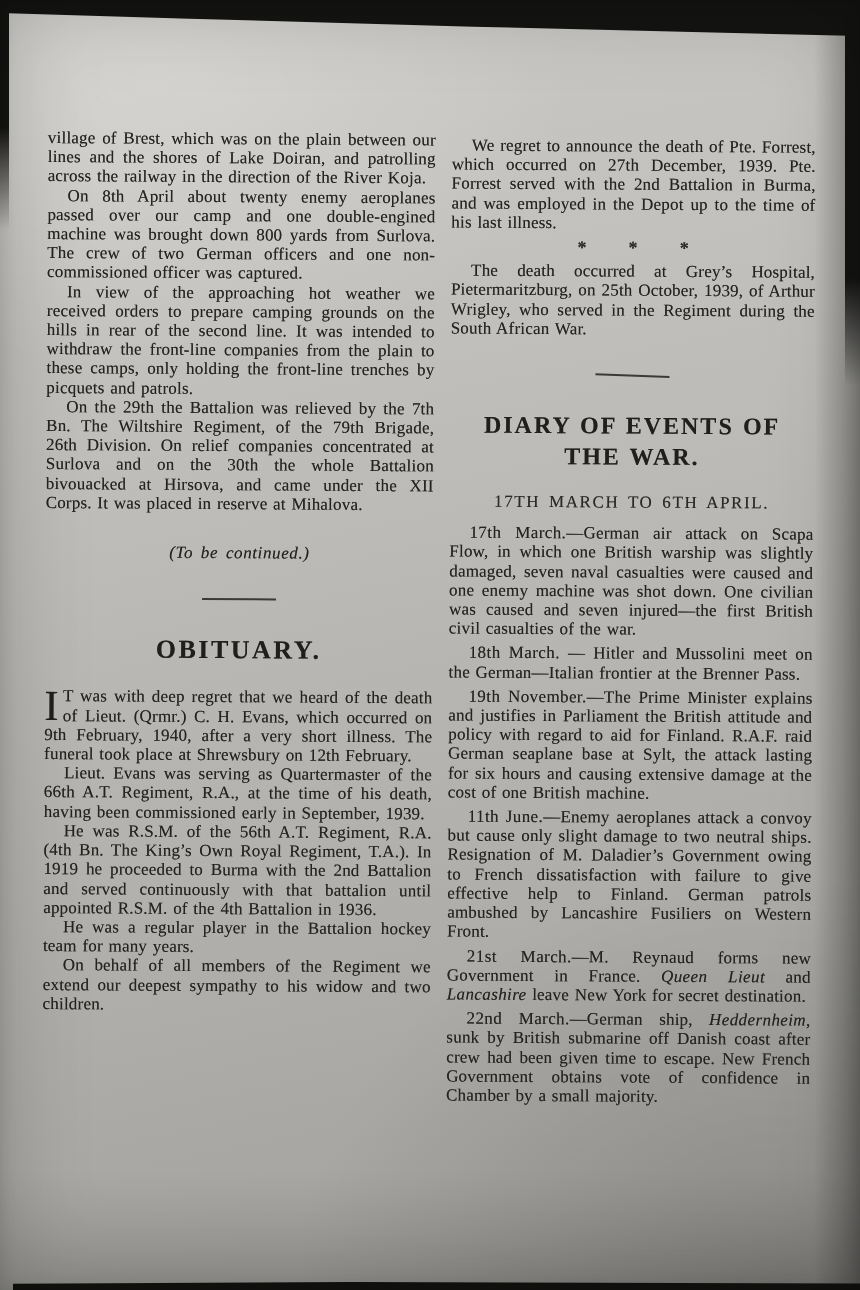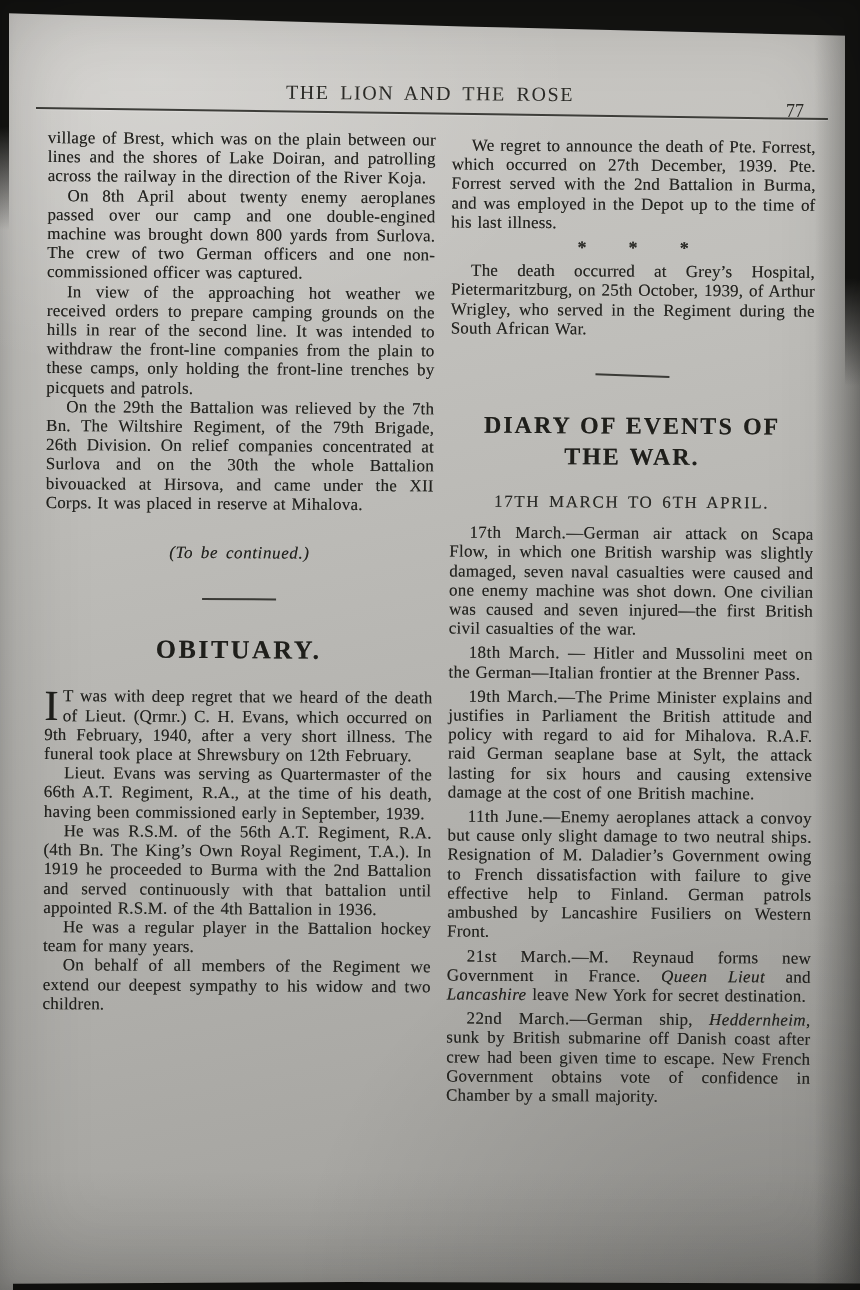--- a/index.html
+++ b/index.html
@@ -65,25 +65,20 @@
   .entry{text-indent:20px;margin-bottom:5px;}
   .entry .d{letter-spacing:0.4px;}
   .entry i{letter-spacing:0.4px;}
   .notice{margin-bottom:2px;}
 </style>
 </head>
 <body>
 
 <div class="scan">
 
-  <div class="hdr">
-    <div class="title">THE LION AND THE ROSE</div>
-    <div class="rule"></div>
-    <div class="pageno">77</div>
-  </div>
 
   <div class="content">
 
     <div class="col col-left">
       <p>village of Brest, which was on the plain between our lines and the shores of Lake Doiran, and patrolling across the railway in the direction of the River Koja.</p>
       <p class="ind">On 8th April about twenty enemy aeroplanes passed over our camp and one double-engined machine was brought down 800 yards from Surlova.  The crew of two German officers and one non-commissioned officer was captured.</p>
       <p class="ind">In view of the approaching hot weather we received orders to prepare camping grounds on the hills in rear of the second line.  It was intended to withdraw the front-line companies from the plain to these camps, only holding the front-line trenches by picquets and patrols.</p>
       <p class="ind">On the 29th the Battalion was relieved by the 7th Bn. The Wiltshire Regiment, of the 79th Brigade, 26th Division.  On relief companies concentrated at Surlova and on the 30th the whole Battalion bivouacked at Hirsova, and came under the XII Corps.  It was placed in reserve at Mihalova.</p>
 
       <div class="continued">(To be continued.)</div>
@@ -121,21 +116,21 @@
 
       <div class="date-range">17TH MARCH TO 6TH APRIL.</div>
 
       <p class="entry">
         <span class="d">17th March.</span><span>—German air attack on Scapa Flow, in which one British warship was slightly damaged, seven naval casualties were caused and one enemy machine was shot down.  One civilian was caused and seven injured—the first British civil casualties of the war.</span>
       </p>
       <p class="entry">
         <span class="d">18th March.</span><span> — Hitler and Mussolini meet on the German—Italian frontier at the Brenner Pass.</span>
       </p>
       <p class="entry">
-        <span class="d">19th March.</span><span>—The Prime Minister explains and justifies in Parliament the British attitude and policy with regard to aid for Mihalova.  R.A.F. raid German seaplane base at Sylt, the attack lasting for six hours and causing extensive damage at the cost of one British machine.</span>
+        <span class="d">19th November.</span><span>—The Prime Minister explains and justifies in Parliament the British attitude and policy with regard to aid for Finland.  R.A.F. raid German seaplane base at Sylt, the attack lasting for six hours and causing extensive damage at the cost of one British machine.</span>
       </p>
       <p class="entry">
         <span class="d">11th June.</span><span>—Enemy aeroplanes attack a convoy but cause only slight damage to two neutral ships.  Resignation of M. Daladier’s Government owing to French dissatisfaction with failure to give effective help to Finland.  German patrols ambushed by Lancashire Fusiliers on Western Front.</span>
       </p>
       <p class="entry">
         <span class="d">21st March.</span><span>—M. Reynaud forms new Government in France.  <i>Queen Lieut</i> and <i>Lancashire</i> leave New York for secret destination.</span>
       </p>
       <p class="entry">
         <span class="d">22nd March.</span><span>—German ship, <i>Heddernheim</i>, sunk by British submarine off Danish coast after crew had been given time to escape.  New French Government obtains vote of confidence in Chamber by a small majority.</span>
       </p>

